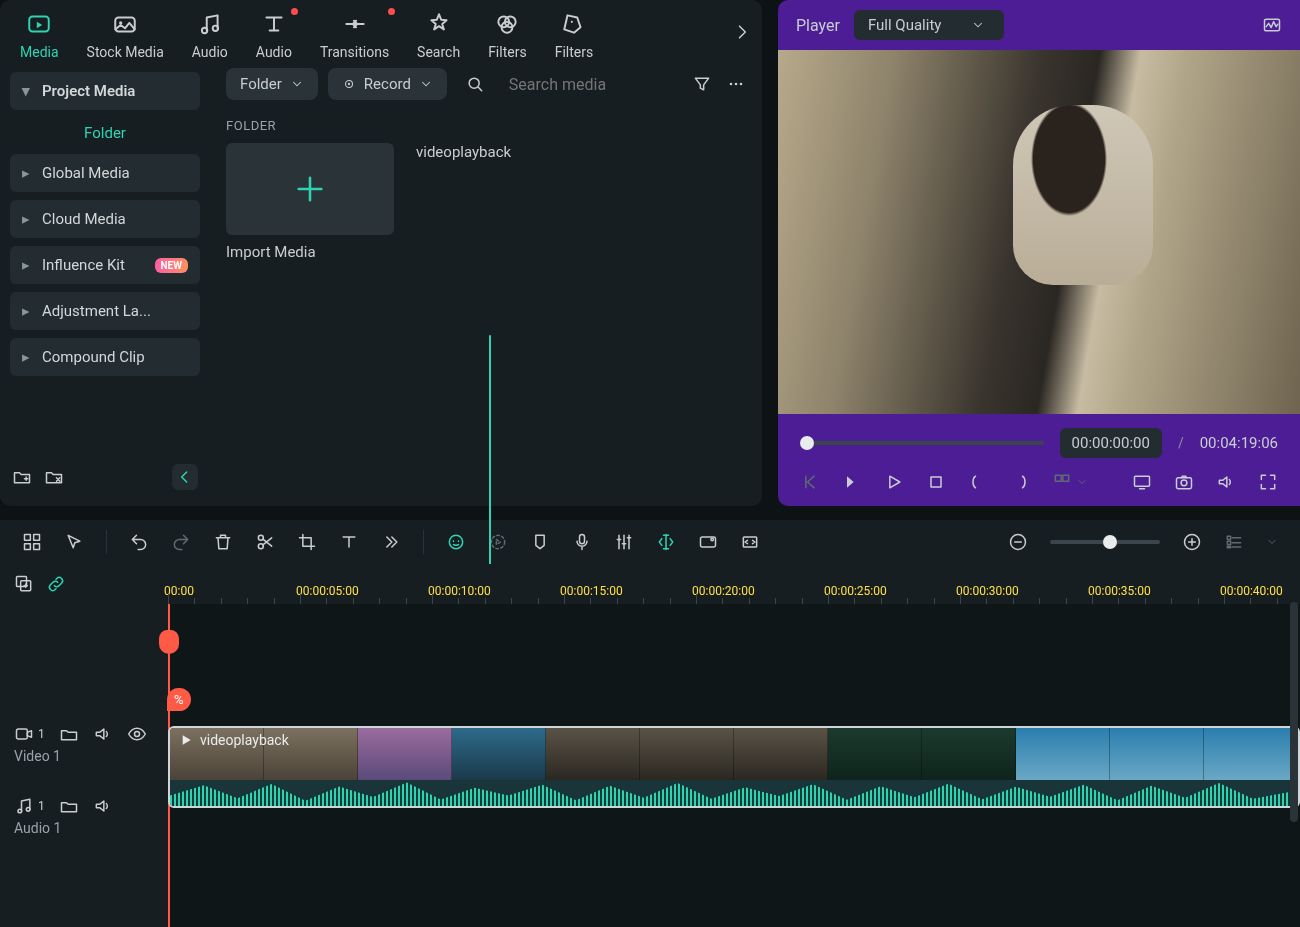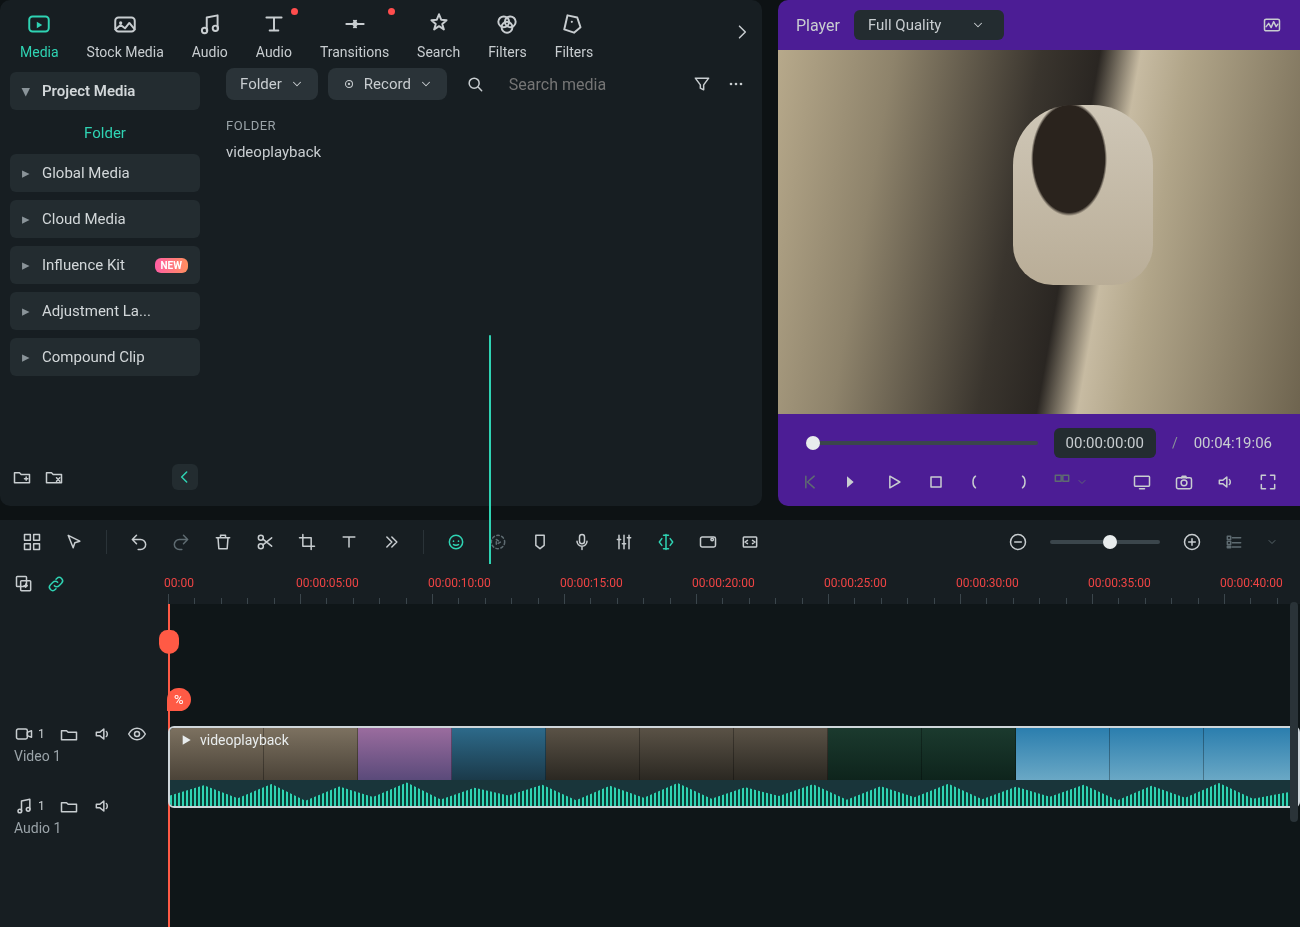--- a/index.html
+++ b/index.html
@@ -59,21 +59,21 @@
 
 .arrow-anno { position:absolute; left:480px; top:336px; pointer-events:none; }
 
 
 .player-head { display:flex; align-items:center; gap:14px; padding:10px 18px; }
 .player-title { font-size:16px; }
 .quality-select { background:#232c30; border-radius:6px; padding:6px 14px; display:flex; align-items:center; gap:30px; cursor:pointer; font-size:15px; min-width:150px; }
 .player-head .spacer{flex:1;}
 .preview { flex:1; margin:0 0 0 0; background:linear-gradient(100deg,#b7a98b 0%,#8e836b 20%,#3a352e 45%,#2a2622 55%,#c7bba2 62%,#b1a589 70%,#6e644f 100%); position:relative; overflow:hidden; }
 .preview::after{ content:""; position:absolute; left:45%; top:15%; width:140px; height:180px; background:radial-gradient(ellipse at 40% 30%,#2a231d 0%,#2a231d 30%,transparent 32%),linear-gradient(#cfc7b7,#b9ad97); border-radius:60px 60px 40px 40px; filter:blur(0.4px); }
-.scrub-row { display:flex; align-items:center; gap:16px; padding:14px 28px; }
+.scrub-row { display:flex; align-items:center; gap:16px; padding:14px 22px; }
 .scrub-track { flex:1; height:4px; background:#3b464c; border-radius:4px; position:relative; }
 .scrub-thumb { position:absolute; left:0; top:-5px; width:14px; height:14px; background:#e8eced; border-radius:50%; }
 .time-box { background:#232c30; padding:6px 12px; border-radius:6px; font-size:15px; }
 .time-sep { color:#8a9499; }
 .time-total { color:#c8cdd0; font-size:15px; }
 .player-controls { display:flex; align-items:center; gap:22px; padding:0 22px 14px; }
 .player-controls .spacer { flex:1; }
 .ctrl { cursor:pointer; color:#c8cdd0; display:flex; align-items:center;}
 .ctrl.dim { color:#5e6b71; }
 .ctrl svg { width:20px; height:20px; }
@@ -82,21 +82,21 @@
 .timeline-bar { display:flex; align-items:center; gap:22px; padding:10px 22px; background:#171e22; margin-top:14px; }
 .tl-group { display:flex; align-items:center; gap:22px; }
 .tl-sep { width:1px; height:24px; background:#2a3338; }
 
 
 .timeline-area { flex:1; display:flex; background:#11181b; overflow:hidden; }
 .track-head-col { width:168px; background:#171e22; display:flex; flex-direction:column; }
 .track-head-top { display:flex; align-items:center; gap:12px; padding:10px 14px; }
 .ruler-col { flex:1; display:flex; flex-direction:column; position:relative; }
 .ruler { height:40px; position:relative; background:#171e22; }
-.ruler-label { position:absolute; top:12px; font-size:12px; color:#ef4444; transform:translateX(-4px); }
+.ruler-label { position:absolute; top:20px; font-size:12px; color:#fde047; transform:translateX(-4px); }
 .ruler-tick { position:absolute; bottom:0; width:1px; height:10px; background:#3b464c; }
 .ruler-tick.minor { height:6px; }
 .tracks { flex:1; position:relative; background:#0f1618; }
 .playhead { position:absolute; top:0; bottom:0; width:2px; background:#ff5a45; left:0; }
 .playhead-handle { position:absolute; top:26px; left:-9px; width:20px; height:24px; background:#ff5a45; border-radius:10px 10px 12px 12px; }
 .pct-bubble { position:absolute; left:-1px; top:84px; background:#ff5a45; color:#fff; font-size:13px; padding:4px 7px; border-radius:12px 12px 12px 0;}
 .video-track { position:absolute; left:0; right:0; top:122px; height:82px; border:2px solid #cfd6da; border-radius:6px; overflow:hidden; background:#19353a; }
 .clip-label { position:absolute; top:4px; left:8px; display:flex; align-items:center; gap:6px; font-size:14px; color:#e8eced; z-index:2;}
 .clip-thumbs { position:absolute; top:0; left:0; right:0; bottom:26px; display:flex; }
 .clip-thumbs div { flex:1; border-right:1px solid rgba(0,0,0,.3); }
@@ -299,20 +299,28 @@
                   <svg viewBox="0 0 24 24">
                     <circle cx="6" cy="12" r="1.6" fill="currentColor" stroke="none"></circle>
                     <circle cx="12" cy="12" r="1.6" fill="currentColor" stroke="none"></circle>
                     <circle cx="18" cy="12" r="1.6" fill="currentColor" stroke="none"></circle>
                   </svg>
                 </span>
             </div>
           </div>
           <div class="section-label">FOLDER</div>
           <div class="media-grid">
+            <div class="media-card">
+              <div class="thumb import-slot">
+                <svg viewBox="0 0 24 24" style="width:34px;height:34px;color:#2fd3b3">
+                    <path d="M12 4v16M4 12h16"></path>
+                  </svg>
+              </div>
+              <div class="card-label">Import Media</div>
+            </div>
             <div class="media-card">
               <div class="card-label">videoplayback</div>
             </div>
           </div>
         </div>
       </div>
 
       <div class="arrow-anno">
         <svg width="20" height="340" viewBox="0 0 20 340" style="overflow:visible">
             <line x1="10" y1="0" x2="10" y2="322" stroke="#2fd3b3" stroke-width="2"></line>

